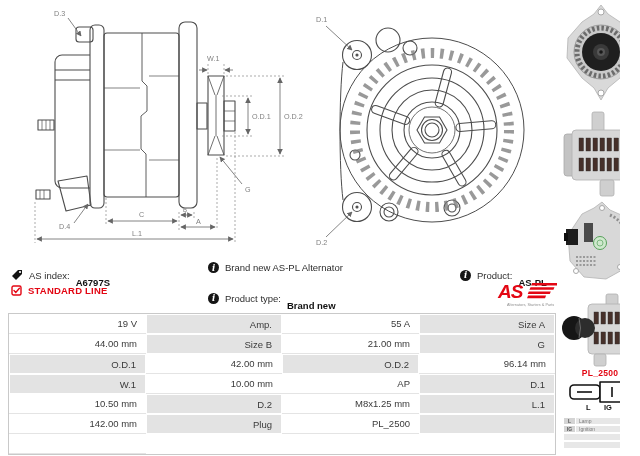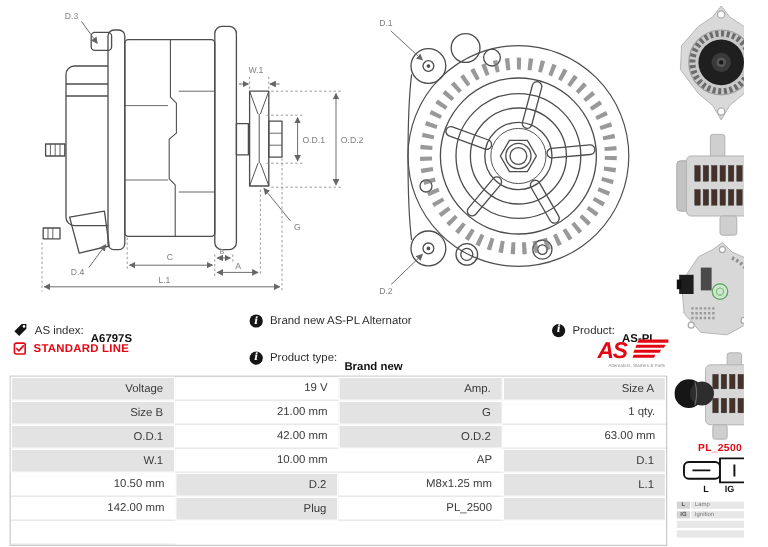--- a/index.html
+++ b/index.html
@@ -311,35 +311,35 @@
     <g fill="#e30613" transform="skewX(-22)">
       <rect x="36" y="2" width="26" height="2.6"></rect>
       <rect x="36" y="6.2" width="24" height="2.6"></rect>
       <rect x="36" y="10.4" width="22" height="2.6"></rect>
       <rect x="37" y="14.6" width="18" height="2.6"></rect>
     </g>
     <text x="10" y="24.5" font-size="3.8" fill="#8f8f8f" font-family="Liberation Sans,sans-serif">Alternators, Starters &amp; Parts</text>
   </svg>
 
   <div class="spec">
-    <div class="c lbl">Voltage</div>
     <div class="c val">19 V</div>
     <div class="c lbl">Amp.</div>
+    <div class="c val">55 A</div>
 
     <div class="c lbl">Size A</div>
+    <div class="c val">44.00 mm</div>
     <div class="c lbl">Size B</div>
     <div class="c val">21.00 mm</div>
 
     <div class="c lbl">G</div>
-    <div class="c val">1 qty.</div>
     <div class="c lbl">O.D.1</div>
     <div class="c val">42.00 mm</div>
 
     <div class="c lbl">O.D.2</div>
-    <div class="c val">63.00 mm</div>
+    <div class="c val">96.14 mm</div>
     <div class="c lbl">W.1</div>
     <div class="c val">10.00 mm</div>
 
     <div class="c val">AP</div>
     <div class="c lbl">D.1</div>
     <div class="c val">10.50 mm</div>
 
     <div class="c lbl">D.2</div>
     <div class="c val">M8x1.25 mm</div>
     <div class="c lbl">L.1</div>

